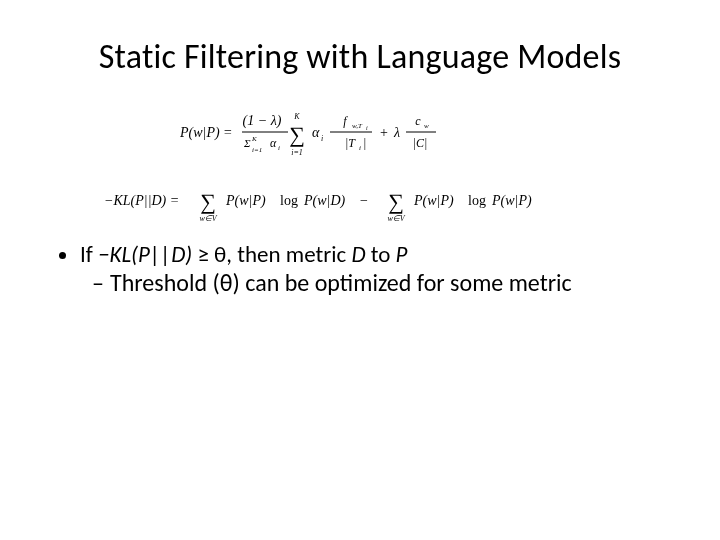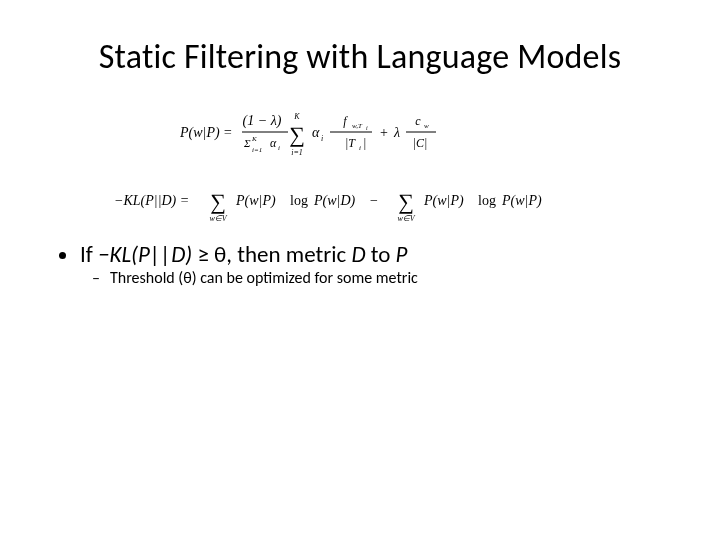--- a/index.html
+++ b/index.html
@@ -32,37 +32,37 @@
     font-size: 23px;
     line-height: 1.15;
   }
   ul.outer > li {
     margin-bottom: 4px;
   }
   ul.inner {
     list-style: none;
     margin: 2px 0 0 0;
     padding-left: 30px;
-    font-size: 16px;
+    font-size: 24px;
   }
   ul.inner > li::before {
     content: "–";
     display: inline-block;
     width: 18px;
     margin-left: -18px;
   }
   .ital { font-style: italic; }
   sub { font-size: 0.7em; font-style: italic; }
   .formula {
     display: block;
     margin: 6px 0 14px 0;
     text-align: center;
   }
   .formula.left {
-    text-align: right;
+    text-align: center;
     margin-left: 8px;
   }
   .formula-svg-1 {
     height: 56px;
   }
   .formula-svg-2 {
     height: 44px;
     margin-left: 40px;
   }
 </style>

